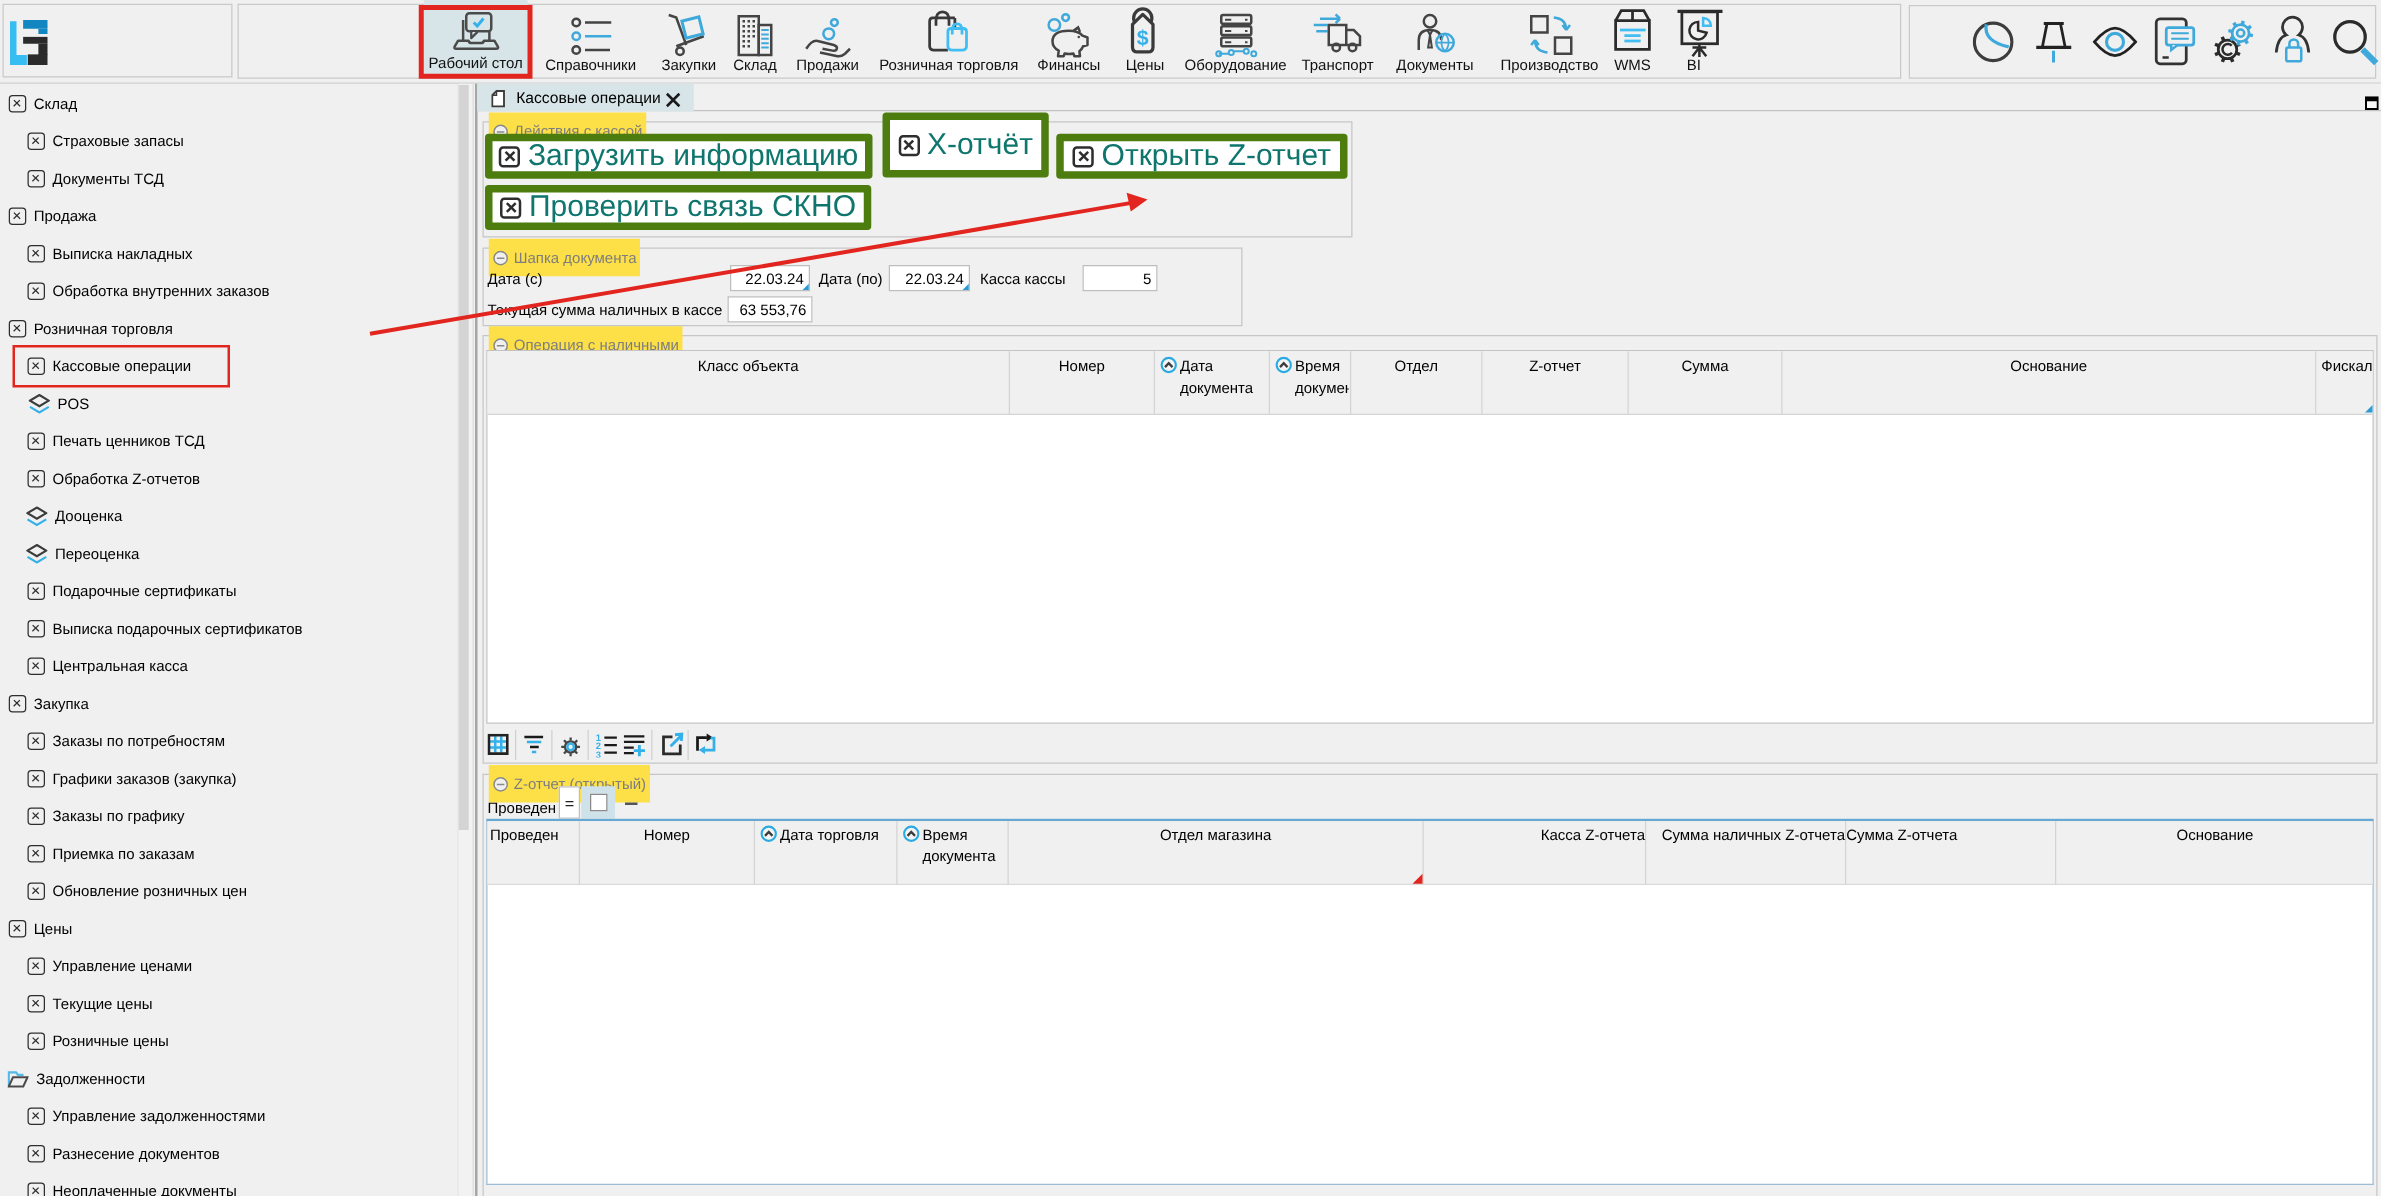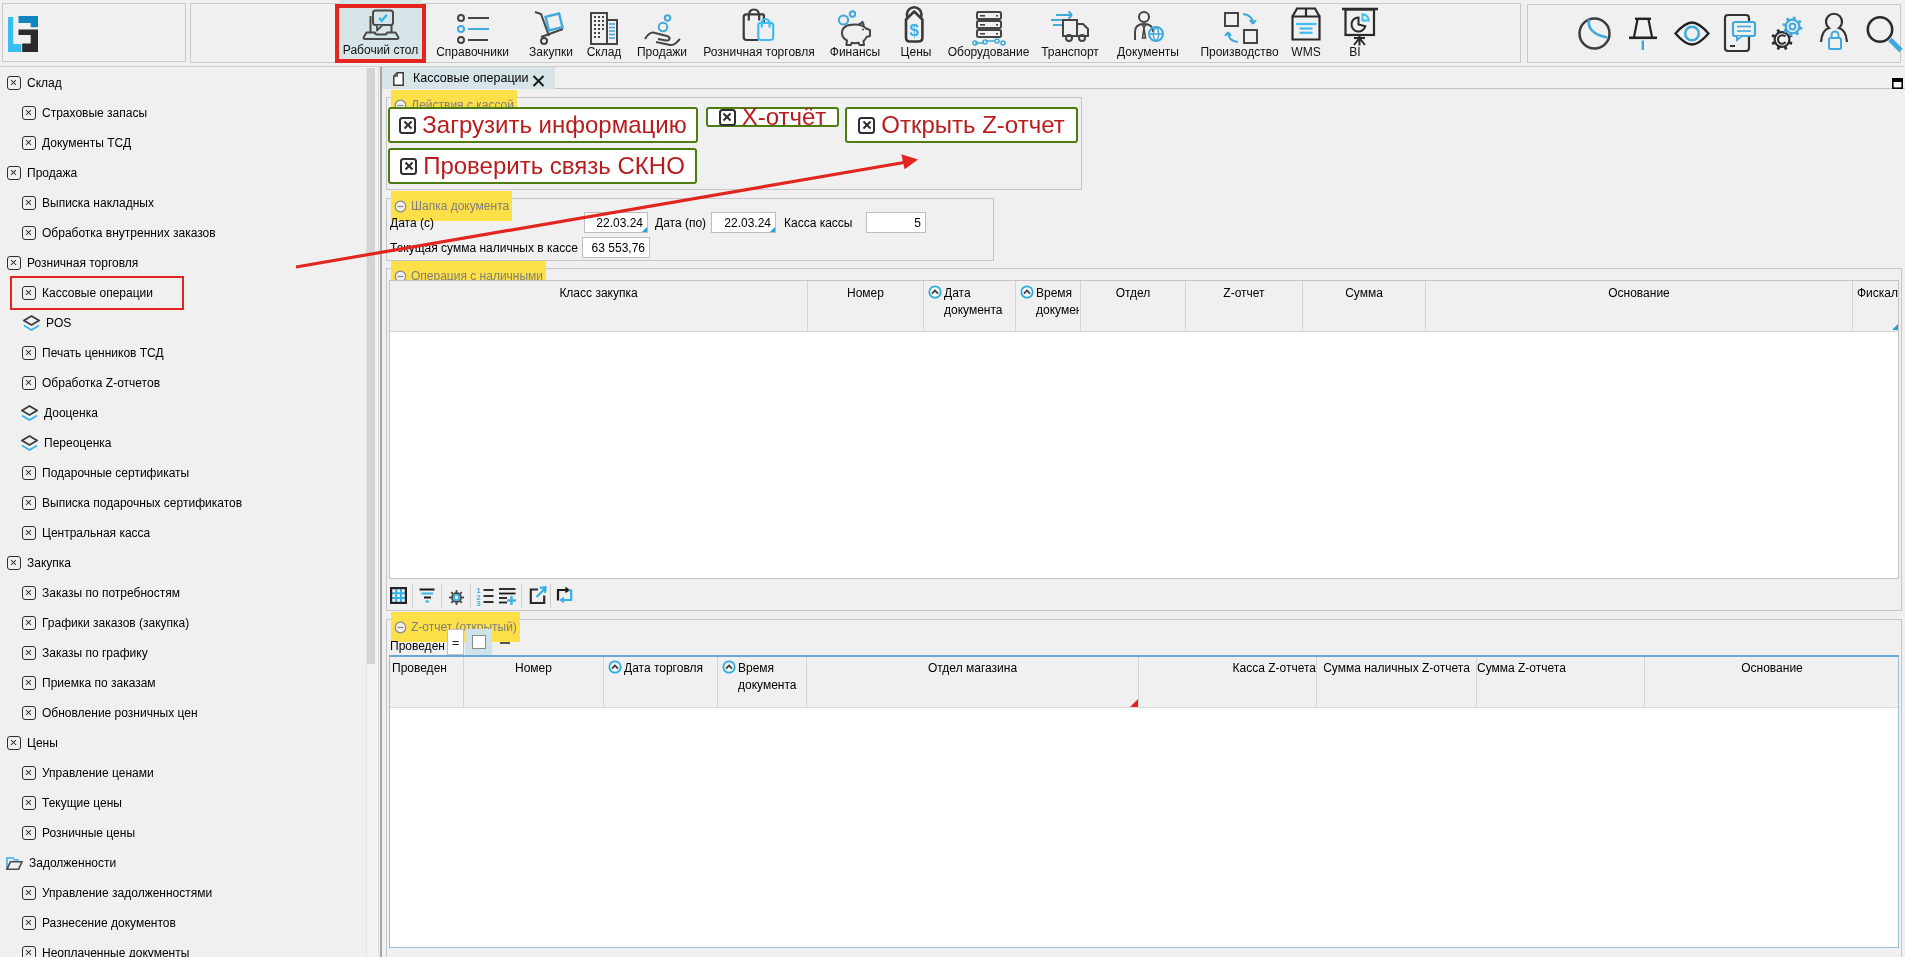--- a/index.html
+++ b/index.html
@@ -7,21 +7,21 @@
 .tbitem{position:absolute;top:4px;height:59px;text-align:center}
 .tbitem .lbl{position:absolute;bottom:4px;left:-40px;right:-40px;font-size:12px;color:#111;white-space:nowrap;text-align:center}
 .tbitem svg{position:absolute;top:6px;left:50%;transform:translateX(-50%)}
 .xbox{display:inline-block;width:14px;height:14px;border:1.7px solid #2e2e2e;border-radius:3px;position:relative;vertical-align:middle;flex:none}
 .xbox:before,.xbox:after{content:"";position:absolute;left:1.8px;top:4.9px;width:7px;height:1.3px;background:#2e2e2e}
 .xbox:before{transform:rotate(45deg)}
 .xbox:after{transform:rotate(-45deg)}
 .trow{position:absolute;height:30px;display:flex;align-items:center;gap:6px;font-size:12px;color:#000;white-space:nowrap}
 .fs{position:absolute;border:1px solid #c6c6c6}
 .fslbl{position:absolute;background:#fde047;color:#7e7e7e;font-size:12px;padding:8px 3px;display:flex;align-items:center;gap:4px;white-space:nowrap}
-.btn{position:absolute;background:#fff;border:2px solid #4d7c0f;border-radius:3px;display:flex;align-items:center;justify-content:center;font-size:24px;color:#b91c1c;gap:6px;white-space:nowrap}
+.btn{position:absolute;background:#fff;border:6px solid #4d7c0f;border-radius:3px;display:flex;align-items:center;justify-content:center;font-size:24px;color:#0f766e;gap:6px;white-space:nowrap}
 .btn .xbox{width:17px;height:17px;border-width:2px;border-radius:3.5px}
 .btn .xbox:before,.btn .xbox:after{left:1.5px;top:5.6px;width:10px;height:2px}
 .inp{position:absolute;background:#fff;border:1px solid #bdbdbd;font-size:12px;color:#000;text-align:right;padding:0 4px;display:flex;align-items:center;justify-content:flex-end}
 .dtri:after{content:"";position:absolute;right:0;bottom:0;border-left:5px solid transparent;border-bottom:5px solid #2d9ad3}
 .flbl{position:absolute;font-size:12px;color:#000;white-space:nowrap}
 .th{position:absolute;font-size:12px;color:#000;white-space:nowrap;line-height:17px}
 .vsep{position:absolute;width:1px;background:#d4d4d4}
 .redbox{position:absolute;border:4px solid #e2261f}
 </style></head><body>
 
@@ -323,21 +323,21 @@
       <rect x="0.8" y="0.8" width="9.4" height="9.4" fill="#f7f7f7" stroke="#000" stroke-width="1.6"></rect>
       <rect x="0.8" y="0.8" width="9.4" height="3.2" fill="#000"></rect>
     </svg></div>
 
 <div class="fs" style="left:386px;top:97px;width:696px;height:93px"></div>
 <div class="fslbl" style="left:391px;top:90px"><svg width="13" height="13" viewBox="0 0 13 13">
       <circle cx="6.5" cy="6.5" r="5.3" fill="#f0f0f0" stroke="#8a8a8a" stroke-width="1.2"></circle>
       <line x1="3.5" y1="6.5" x2="9.5" y2="6.5" stroke="#8a8a8a" stroke-width="1.2"></line>
     </svg>Действия с кассой</div>
 <div class="btn" style="left:388px;top:107px;width:310px;height:36px"><span class="xbox"></span>Загрузить информацию</div>
-<div class="btn" style="left:706px;top:107px;width:133px;height:20px"><span class="xbox"></span>X-отчёт</div>
+<div class="btn" style="left:706px;top:90px;width:133px;height:52px"><span class="xbox"></span>X-отчёт</div>
 <div class="btn" style="left:845px;top:107px;width:233px;height:36px"><span class="xbox"></span>Открыть Z-отчет</div>
 <div class="btn" style="left:388px;top:148px;width:309px;height:36px"><span class="xbox"></span>Проверить связь СКНО</div>
 
 <div class="fs" style="left:386px;top:198px;width:608px;height:63px"></div>
 <div class="fslbl" style="left:391px;top:191px"><svg width="13" height="13" viewBox="0 0 13 13">
       <circle cx="6.5" cy="6.5" r="5.3" fill="#f0f0f0" stroke="#8a8a8a" stroke-width="1.2"></circle>
       <line x1="3.5" y1="6.5" x2="9.5" y2="6.5" stroke="#8a8a8a" stroke-width="1.2"></line>
     </svg>Шапка документа</div>
 <div class="flbl" style="left:390px;top:216px">Дата (с)</div>
 <div class="inp dtri" style="left:584px;top:212px;width:64px;height:21px">22.03.24</div>
@@ -356,21 +356,21 @@
 <div class="abs" style="left:389px;top:280px;width:1510px;height:299px;background:#fff;border:1px solid #c3c3c3"></div>
 <div class="abs" style="left:390px;top:281px;width:1508px;height:51px;background:#f0f0f0;border-bottom:1px solid #d4d4d4"></div>
 <div class="vsep" style="left:807px;top:281px;height:51px"></div>
 <div class="vsep" style="left:923px;top:281px;height:51px"></div>
 <div class="vsep" style="left:1015px;top:281px;height:51px"></div>
 <div class="vsep" style="left:1080px;top:281px;height:51px"></div>
 <div class="vsep" style="left:1185px;top:281px;height:51px"></div>
 <div class="vsep" style="left:1302px;top:281px;height:51px"></div>
 <div class="vsep" style="left:1425px;top:281px;height:51px"></div>
 <div class="vsep" style="left:1852px;top:281px;height:51px"></div>
-<div class="th" style="left:390px;top:285px;width:417px;text-align:center">Класс закупка</div>
+<div class="th" style="left:390px;top:285px;width:417px;text-align:center">Класс объекта</div>
 <div class="th" style="left:808px;top:285px;width:115px;text-align:center">Номер</div>
 <div class="abs" style="left:928px;top:285px"><svg width="14" height="14" viewBox="0 0 14 14">
       <circle cx="7" cy="7" r="5.7" fill="#f4f4f4" stroke="#29abe2" stroke-width="1.7"></circle>
       <path d="M4 8.7 L7 5.5 L10 8.7" fill="none" stroke="#3c3c3c" stroke-width="1.8"></path>
     </svg></div>
 <div class="th" style="left:944px;top:285px">Дата<br>документа</div>
 <div class="abs" style="left:1020px;top:285px"><svg width="14" height="14" viewBox="0 0 14 14">
       <circle cx="7" cy="7" r="5.7" fill="#f4f4f4" stroke="#29abe2" stroke-width="1.7"></circle>
       <path d="M4 8.7 L7 5.5 L10 8.7" fill="none" stroke="#3c3c3c" stroke-width="1.8"></path>
     </svg></div>
@@ -473,21 +473,21 @@
       <path d="M4 8.7 L7 5.5 L10 8.7" fill="none" stroke="#3c3c3c" stroke-width="1.8"></path>
     </svg></div>
 <div class="th" style="left:624px;top:660px">Дата торговля</div>
 <div class="abs" style="left:722px;top:660px"><svg width="14" height="14" viewBox="0 0 14 14">
       <circle cx="7" cy="7" r="5.7" fill="#f4f4f4" stroke="#29abe2" stroke-width="1.7"></circle>
       <path d="M4 8.7 L7 5.5 L10 8.7" fill="none" stroke="#3c3c3c" stroke-width="1.8"></path>
     </svg></div>
 <div class="th" style="left:738px;top:660px">Время<br>документа</div>
 <div class="th" style="left:807px;top:660px;width:331px;text-align:center">Отдел магазина</div>
 <div class="th" style="left:1139px;top:660px;width:177px;text-align:right">Касса Z-отчета</div>
-<div class="th" style="left:1317px;top:660px;width:159px;text-align:center">Сумма наличных Z-отчета</div>
+<div class="th" style="left:1317px;top:660px;width:159px;text-align:right">Сумма наличных Z-отчета</div>
 <div class="th" style="left:1477px;top:660px;width:167px;">Сумма Z-отчета</div>
 <div class="th" style="left:1645px;top:660px;width:254px;text-align:center">Основание</div>
 <div class="abs" style="left:1130px;top:699px;width:0;height:0;border-left:8px solid transparent;border-bottom:8px solid #e2261f"></div>
 
 <svg class="abs" style="left:0;top:0;pointer-events:none" width="1905" height="957" viewBox="0 0 1905 957">
 <line x1="296" y1="267" x2="904" y2="162.5" stroke="#e2261f" stroke-width="3.2"></line>
 <path d="M918 159.5 L901.3 154.2 L904.6 169.2 Z" fill="#e2261f"></path>
 </svg>
 
 </body></html>

